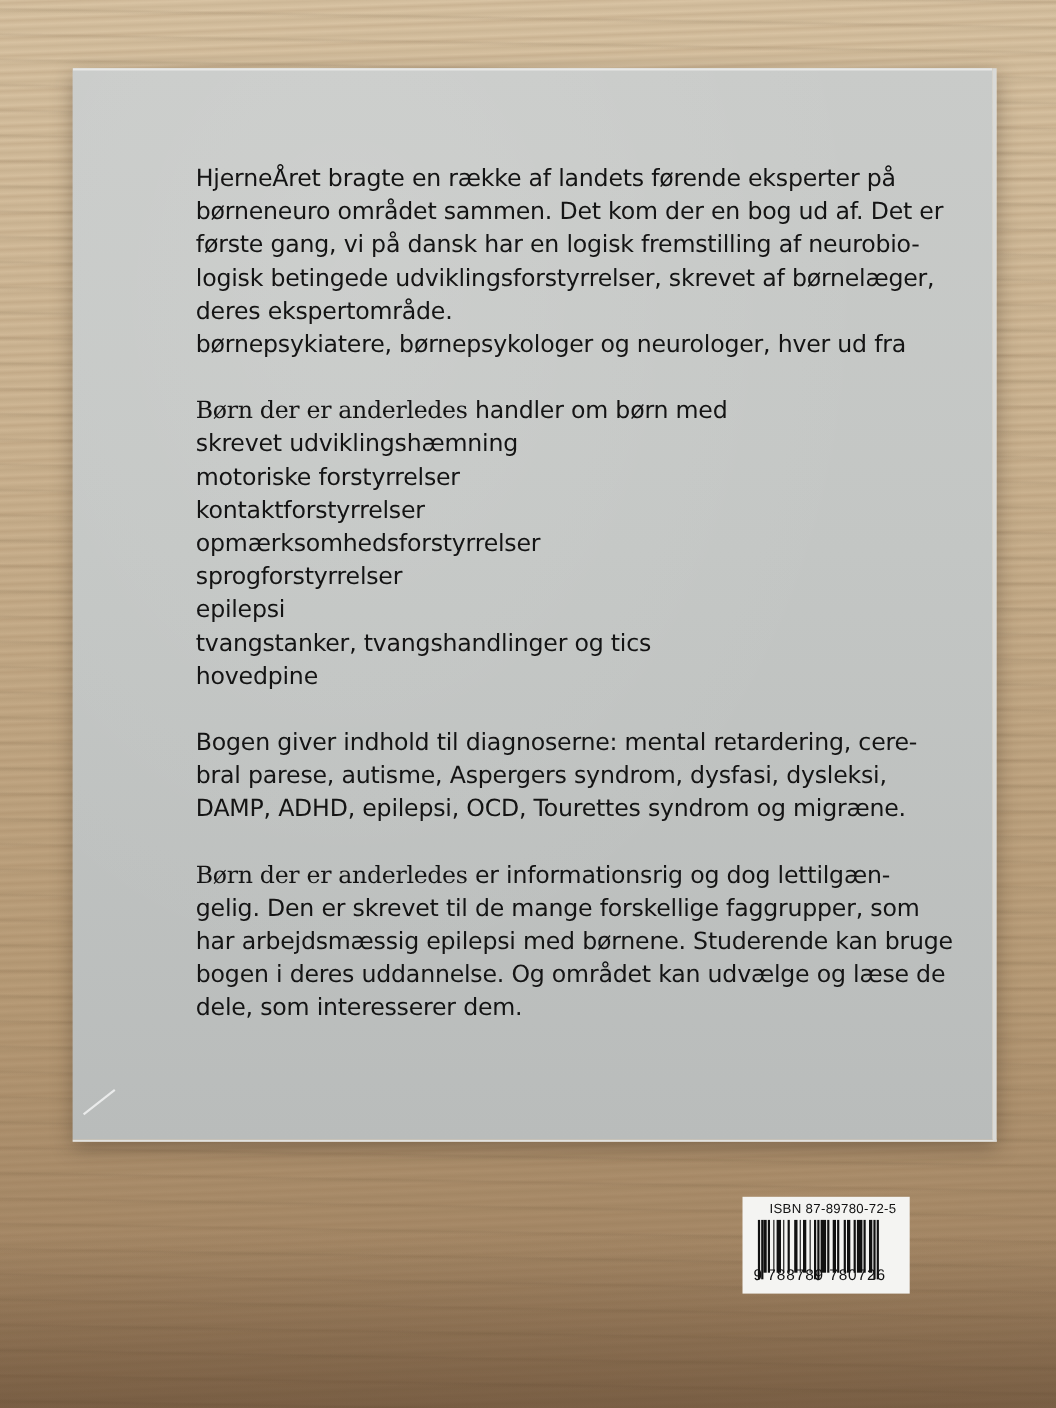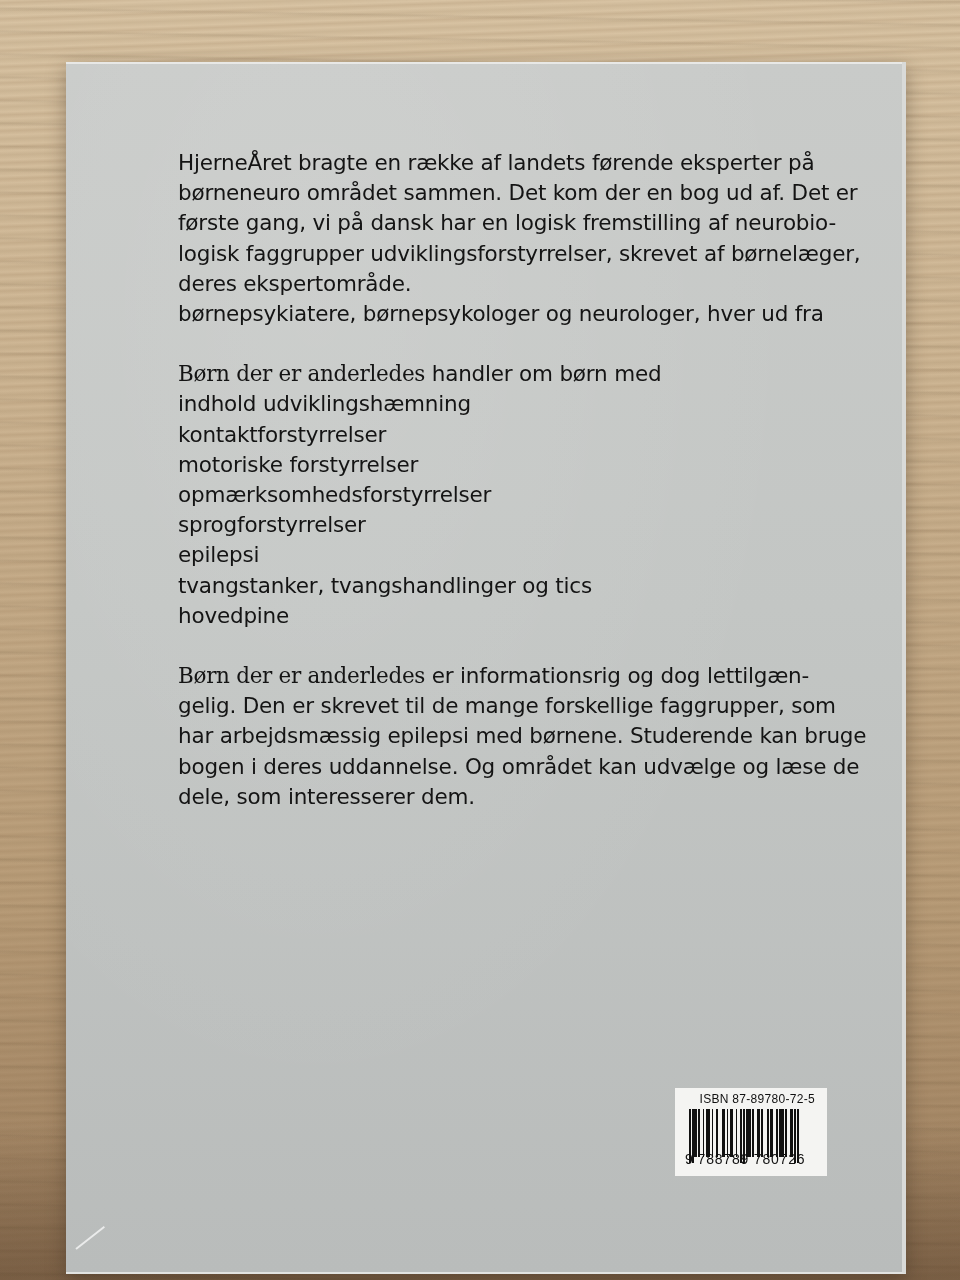--- a/index.html
+++ b/index.html
@@ -30,21 +30,21 @@
       position: absolute;
       left: 0; right: 0; bottom: 0;
       height: 160px;
       background: linear-gradient(180deg, rgba(60,40,25,0) 0%, rgba(60,40,25,0.35) 100%);
     }
     .book {
       position: absolute;
       left: 66px;
       top: 62px;
       width: 840px;
-      height: 1212px;
+      height: 976px;
       background:
         radial-gradient(ellipse at 30% 20%, rgba(255,255,255,0.10), rgba(255,255,255,0) 60%),
         linear-gradient(180deg, #c9cbc9 0%, #c3c6c4 45%, #b9bcbb 100%);
       box-shadow: 0 2px 0 #e8e8e6 inset, 0 6px 18px rgba(40,30,20,0.35);
       border-right: 4px solid #d9dad8;
       border-bottom: 2px solid #e2e3e1;
       box-sizing: border-box;
     }
     .content {
       position: absolute;
@@ -115,41 +115,46 @@
 
 <div class="table-shadow"></div>
 
 <div class="book">
   <div class="content">
 
     <p class="para">
       <span class="line">HjerneÅret bragte en række af landets førende eksperter på</span>
       <span class="line">børneneuro området sammen. Det kom der en bog ud af. Det er</span>
       <span class="line">første gang, vi på dansk har en logisk fremstilling af neurobio-</span>
-      <span class="line">logisk faggrupper udviklingsforstyrrelser, skrevet af børnelæger,</span>
+      <span class="line">logisk betingede udviklingsforstyrrelser, skrevet af børnelæger,</span>
       <span class="line">deres ekspertområde.</span>
       <span class="line">børnepsykiatere, børnepsykologer og neurologer,  hver ud fra</span>
     </p>
 
     <div>
       <div style="white-space:nowrap;">
         <span class="bold-title">Børn der er anderledes</span><span> handler om børn med</span>
       </div>
       <ul class="list">
-        <li>indhold udviklingshæmning</li>
+        <li>skrevet udviklingshæmning</li>
+        <li>motoriske forstyrrelser</li>
         <li>kontaktforstyrrelser</li>
-        <li>motoriske forstyrrelser</li>
         <li>opmærksomhedsforstyrrelser</li>
         <li>sprogforstyrrelser</li>
         <li>epilepsi</li>
         <li>tvangstanker, tvangshandlinger og tics</li>
         <li>hovedpine</li>
       </ul>
     </div>
 
+    <p class="para">
+      <span class="line">Bogen giver indhold til diagnoserne: mental retardering, cere-</span>
+      <span class="line">bral parese, autisme, Aspergers syndrom, dysfasi, dysleksi,</span>
+      <span class="line">DAMP, ADHD, epilepsi, OCD, Tourettes syndrom og migræne.</span>
+    </p>
 
     <p class="para">
       <span class="line"><span class="bold-title">Børn der er anderledes</span><span> er informationsrig og dog lettilgæn-</span></span>
       <span class="line">gelig. Den er skrevet til de mange forskellige faggrupper, som</span>
       <span class="line">har arbejdsmæssig epilepsi med børnene. Studerende kan bruge</span>
       <span class="line">bogen i deres uddannelse. Og området kan udvælge og læse de</span>
       <span class="line">dele, som interesserer dem.</span>
     </p>
   </div>
 

